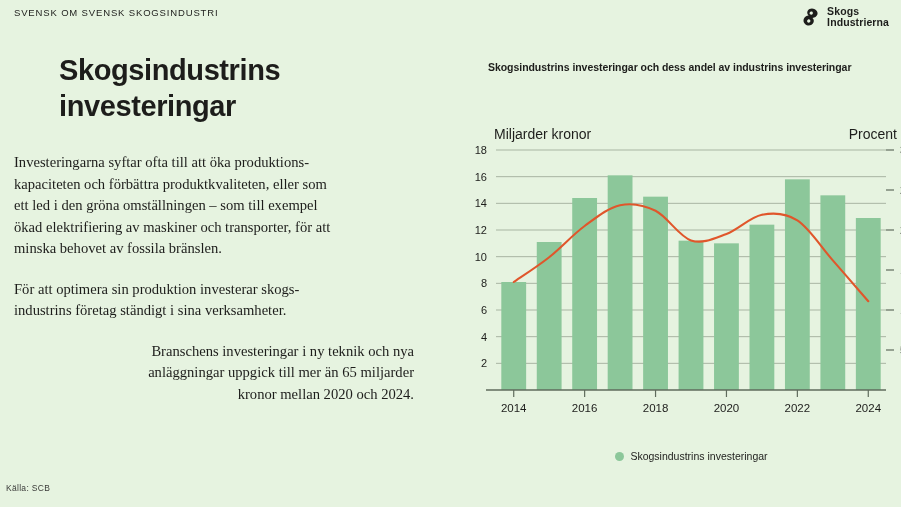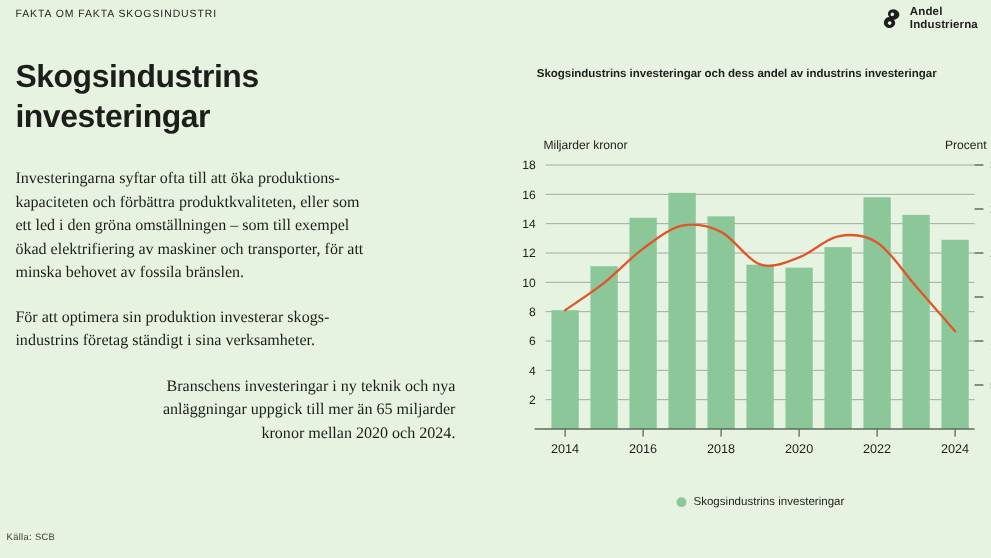--- a/index.html
+++ b/index.html
@@ -29,21 +29,21 @@
   .logo-mark { width: 22px; height: 22px; display:block; }
   .logo-text {
     font-size: 10.5px; line-height: 11px; font-weight: 700;
     color: #1d1d1b; letter-spacing: 0.1px;
   }
 
   
   .left { position: absolute; left: 14px; top: 52px; width: 400px; }
   .headline {
     font-size: 29px; line-height: 36px; font-weight: 700;
-    color: #1d1d1b; letter-spacing: -0.4px; white-space: pre-line;
+    color: #1d1d1b; letter-spacing: -0.4px; white-space: pre-line; margin-left: 45px;
   }
   .body-copy { margin-top: 28px; }
   .para {
     font-family: "Liberation Serif", serif;
     font-size: 14.6px; line-height: 21.5px;
     color: #1d1d1b; white-space: pre-line;
     margin-bottom: 19px;
   }
   .para:last-child { margin-bottom: 0; text-align: right; }
   .source {
@@ -52,21 +52,21 @@
   }
 
   
   .chart-panel { position: absolute; left: 472px; top: 0; width: 439px; height: 507px; }
   .chart-title {
     position: absolute; left: 16px; top: 61px;
     font-size: 10.5px; font-weight: 700; color: #1d1d1b;
     letter-spacing: -0.05px;
   }
   .axis-cap {
-    position: absolute; font-size: 11px; color: #1d1d1b; font-weight: 400;
+    position: absolute; font-size: 14px; color: #1d1d1b; font-weight: 400;
   }
   .axis-cap.left-cap  { left: 22px;  top: 126px; }
   .axis-cap.right-cap { right: 14px; top: 126px; text-align: right; }
 
   .plot-wrap {
     position: absolute;
     left: 24px; top: 150px;
     width: 390px; height: 270px;
   }
   .plot-svg { display: block; width: 390px; height: 270px; overflow: visible; }
@@ -77,35 +77,35 @@
   }
   .legend-item { display: flex; align-items: center; gap: 6px; }
   .legend-dot { width: 9px; height: 9px; border-radius: 50%; display: block; }
   .legend-label { font-size: 10.5px; color: #1d1d1b; }
 </style>
 </head>
 <body>
 
 <div id="page">
 
-  <div class="kicker">FAKTA OM FAKTA SKOGSINDUSTRI</div>
+  <div class="kicker">SVENSK OM SVENSK SKOGSINDUSTRI</div>
 
   <div class="logo">
     <span>
       <svg class="logo-mark" viewBox="0 0 24 24" aria-hidden="true">
         <path d="M15.6 3.2c-2.6-1.3-5.9-0.4-7.2 2.0c-1.0 1.9-0.5 3.9 1.0 5.2
                  c-2.4 0.1-4.4 1.6-5.2 3.6c-1.1 2.8 0.4 5.9 3.3 6.9c2.9 1.0 6.1-0.4 7.2-2.9
                  c0.8-1.8 0.3-3.8-1.1-5.0c2.5-0.1 4.6-1.6 5.4-3.7C19.9 7.0 18.3 4.5 15.6 3.2z
                  M13.0 6.1c0.9 0.4 1.3 1.4 0.9 2.3c-0.4 0.9-1.5 1.3-2.4 0.9c-0.9-0.4-1.3-1.4-0.9-2.3
                  C11.0 6.1 12.1 5.7 13.0 6.1z M11.2 15.6c0.4 0.9 0 2.0-0.9 2.4c-0.9 0.4-2.0 0-2.4-0.9
                  c-0.4-0.9 0-2.0 0.9-2.4C9.7 14.3 10.8 14.7 11.2 15.6z" fill="#1d1d1b"></path>
       </svg>
     </span>
     <span class="logo-text">
-      <span>Andel</span><br>
+      <span>Skogs</span><br>
       <span>Industrierna</span>
     </span>
   </div>
 
   <div class="left">
     <h1 class="headline">Skogsindustrins
 investeringar</h1>
     <div class="body-copy">
       <p class="para">Investeringarna syftar ofta till att öka produktions-
 kapaciteten och förbättra produktkvaliteten, eller som

